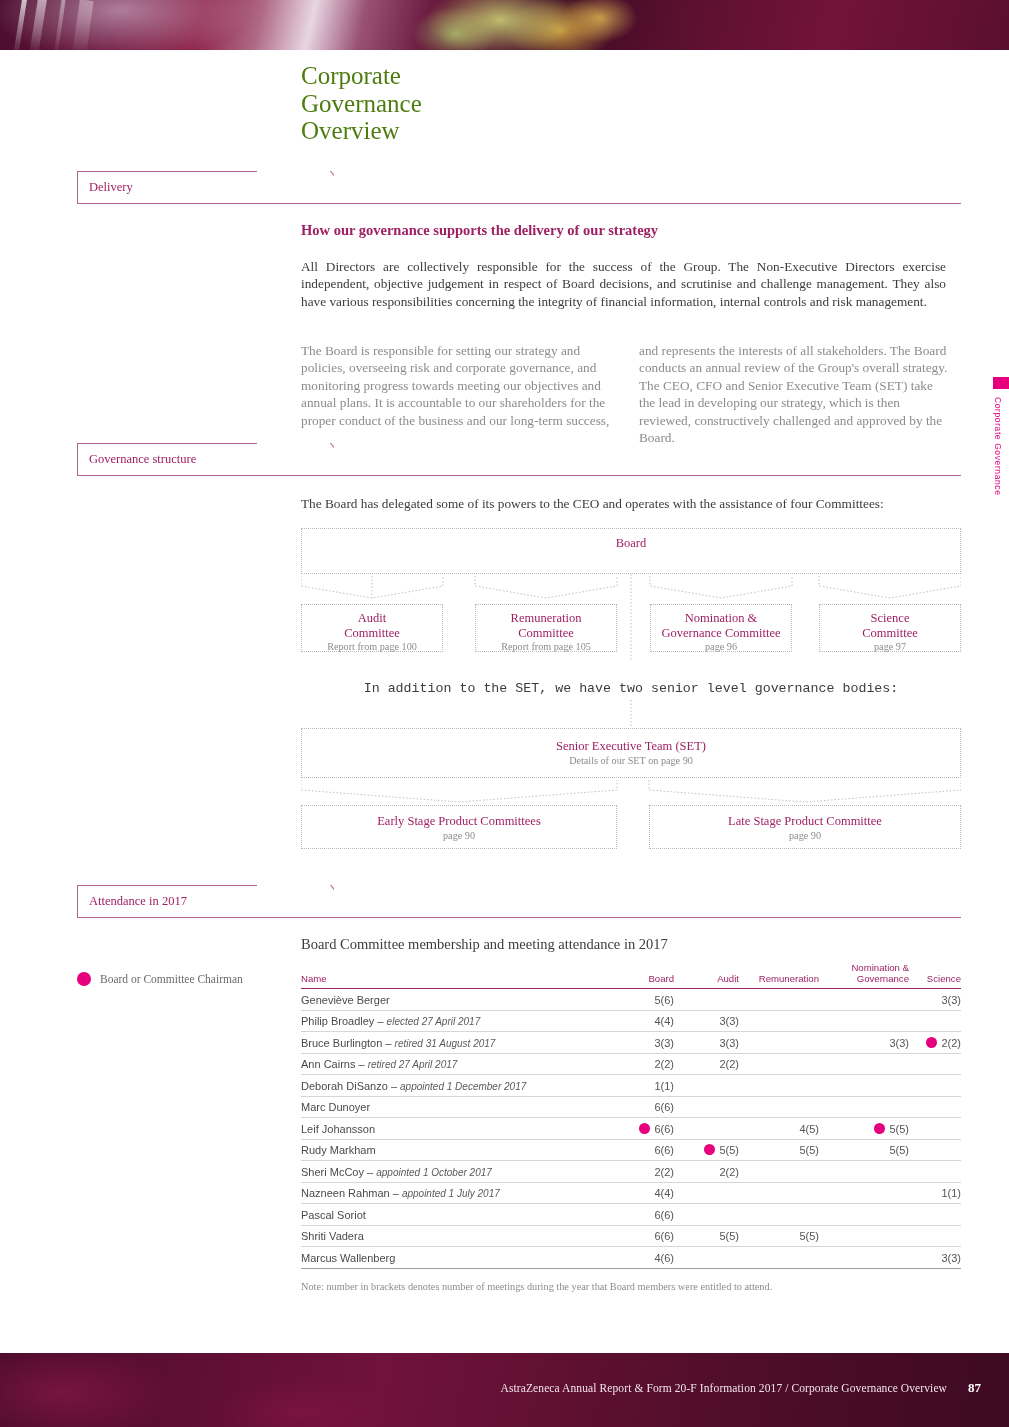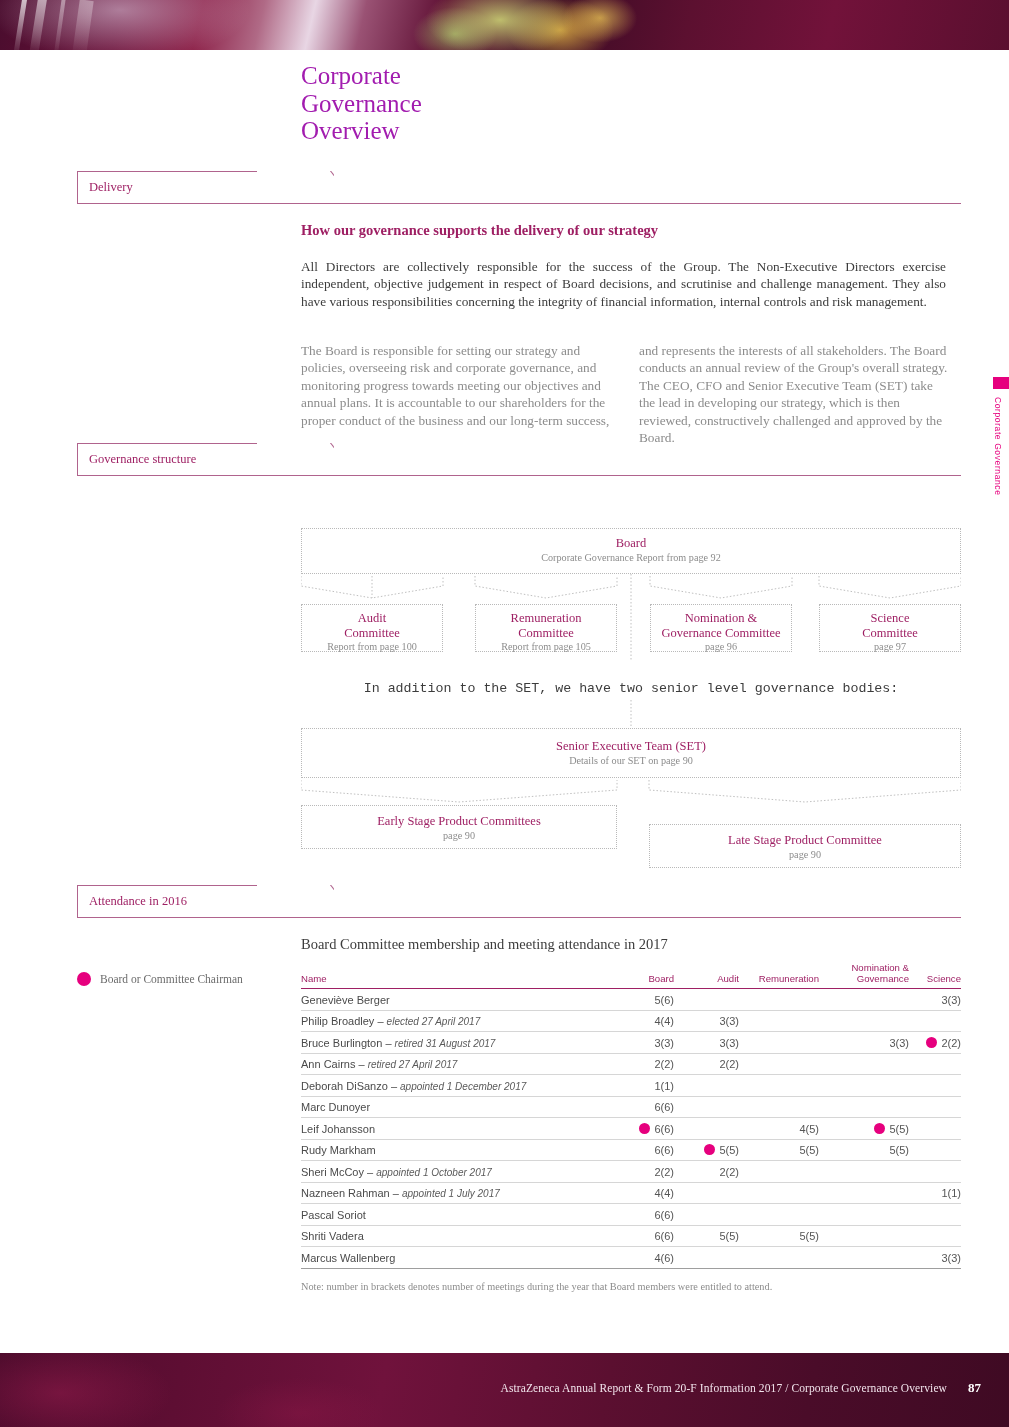--- a/index.html
+++ b/index.html
@@ -37,21 +37,21 @@
     font-size:11.5px;letter-spacing:.1px;white-space:nowrap;
   }
   .footer-pageno{
     position:absolute;right:28px;top:1380px;color:#ffffff;
     font-size:13px;font-weight:bold;
   }
 
   
   .page-title{
     position:absolute;left:301px;top:62px;width:420px;
-    color:#a21caf;font-size:25px;line-height:27.5px;font-weight:normal;
+    color:#4d7c0f;font-size:25px;line-height:27.5px;font-weight:normal;
   }
   .page-title span{display:block;}
 
   
   .tab{position:absolute;height:34px;}
   .tab .rule{
     position:absolute;left:0;bottom:0;width:884px;height:1px;background:#b0638d;
   }
   .tab .shape{
     position:absolute;left:0;bottom:0;width:180px;height:33px;
@@ -111,21 +111,21 @@
   .dbox .s{color:#8c8c8c;font-size:10.2px;line-height:13px;}
 
   #box-board{left:0;top:528px;width:660px;height:46px;padding-top:7px;}
   #box-audit{left:0;top:604px;width:142px;height:48px;padding-top:6px;}
   #box-remun{left:174px;top:604px;width:142px;height:48px;padding-top:6px;}
   #box-nomgov{left:349px;top:604px;width:142px;height:48px;padding-top:6px;}
   #box-science{left:518px;top:604px;width:142px;height:48px;padding-top:6px;}
 
   #box-set{left:0;top:728px;width:660px;height:50px;padding-top:10px;}
   #box-early{left:0;top:805px;width:316px;height:44px;padding-top:8px;}
-  #box-late{left:348px;top:824px;width:312px;height:44px;padding-top:8px;}
+  #box-late{left:348px;top:805px;width:312px;height:44px;padding-top:8px;}
 
   .connectors{position:absolute;left:301px;top:0;width:660px;height:900px;pointer-events:none;}
 
   
   .att-title{
     position:absolute;left:301px;top:936px;color:#3c3c3c;font-size:14.5px;
   }
   .legend{
     position:absolute;left:77px;top:972px;display:flex;align-items:center;gap:9px;
   }
@@ -198,20 +198,21 @@
     <div class="col right">and represents the interests of all stakeholders. The Board conducts an annual review of the Group's overall strategy. The CEO, CFO and Senior Executive Team (SET) take the lead in developing our strategy, which is then reviewed, constructively challenged and approved by the Board.</div>
   </div>
 
   <div class="tab" id="tab-structure">
     <div class="rule"></div>
     <div class="shape"></div>
     <div class="diag"></div>
     <div class="tab-label">Governance structure</div>
   </div>
 
+  <div class="lead-line">The Board has delegated some of its powers to the CEO and operates with the assistance of four Committees:</div>
 
   <svg class="connectors" viewBox="0 0 660 900">
     <g stroke="#c0c0c0" stroke-width="1" fill="none" stroke-dasharray="1.5 2">
 
       <polyline points="71,576 71,590 71,598"></polyline>
       <polyline points="0,576 0,586 71,598 142,586 142,576"></polyline>
       <polyline points="174,576 174,586 245,598 316,586 316,576"></polyline>
       <polyline points="349,576 349,586 420,598 491,586 491,576"></polyline>
       <polyline points="518,576 518,586 589,598 660,586 660,576"></polyline>
 
@@ -220,21 +221,20 @@
 
       <polyline points="0,780 0,790 158,802 316,790 316,780"></polyline>
       <polyline points="348,780 348,790 504,802 660,790 660,780"></polyline>
     </g>
   </svg>
 
   <div class="diagram">
 
     <div class="dbox" id="box-board">
       <div class="t">Board</div>
-      <div class="s">Corporate Governance Report from page 92</div>
     </div>
 
     <div class="dbox" id="box-audit">
       <div class="t">Audit</div>
       <div class="t">Committee</div>
       <div class="s">Report from page 100</div>
     </div>
 
     <div class="dbox" id="box-remun">
       <div class="t">Remuneration</div>
@@ -269,21 +269,21 @@
     <div class="dbox" id="box-late">
       <div class="t">Late Stage Product Committee</div>
       <div class="s">page 90</div>
     </div>
   </div>
 
   <div class="tab" id="tab-attendance">
     <div class="rule"></div>
     <div class="shape"></div>
     <div class="diag"></div>
-    <div class="tab-label">Attendance in 2016</div>
+    <div class="tab-label">Attendance in 2017</div>
   </div>
 
   <div class="att-title">Board Committee membership and meeting attendance in 2017</div>
 
   <div class="legend">
     <span class="dot"></span>
     <span class="lbl">Board or Committee Chairman</span>
   </div>
 
   <table class="att">

